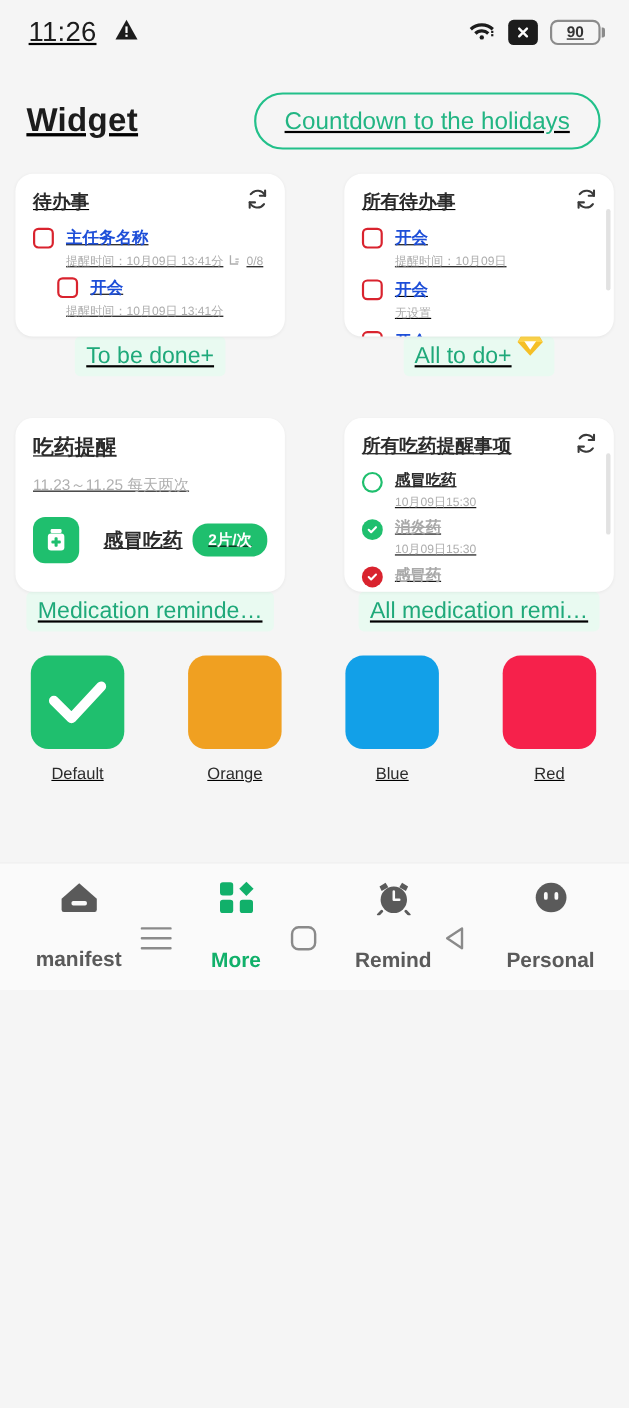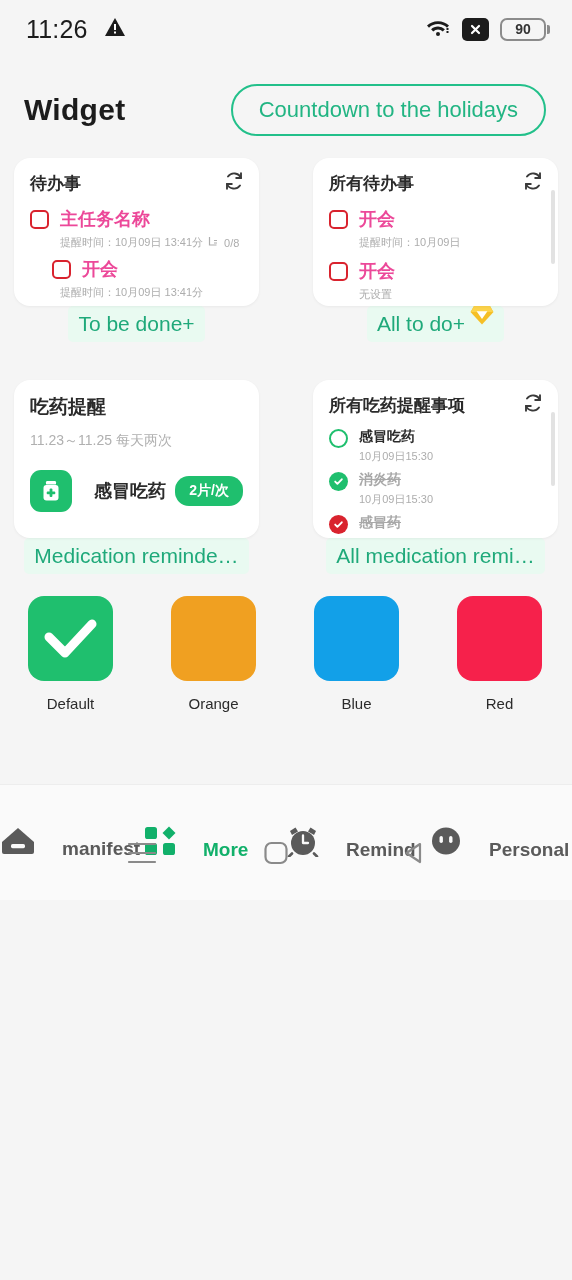--- a/index.html
+++ b/index.html
@@ -2,21 +2,21 @@
 <html><head>
 <meta charset="utf-8">
 <style>
   * { box-sizing: border-box; margin: 0; padding: 0; }
   html, body {
     width: 572px; height: 1280px;
     background: #f5f5f5;
     font-family: "Liberation Sans", "DejaVu Sans", sans-serif;
     overflow: hidden;
   }
-  .phone { position: relative; width: 572px; height: 900px; background: #f5f5f5; }
+  .phone { position: relative; width: 572px; height: 900px; background: #f5f5f5; text-decoration: underline; }
 
   
   .statusbar {
     height: 58px; display: flex; align-items: center;
     justify-content: space-between; padding: 0 22px 0 26px;
   }
   .sb-left { display: flex; align-items: center; gap: 16px; }
   .sb-time { font-size: 25px; font-weight: 500; color: #1c1c1c; letter-spacing: .2px; }
   .sb-right { display: flex; align-items: center; gap: 11px; }
   .warn-icon { display: block; }
@@ -67,21 +67,21 @@
     background: #e2e2e2; border-radius: 2px;
   }
 
   .todo-list { margin-top: 12px; }
   .todo-row { display: flex; align-items: center; gap: 11px; }
   .todo-row.indent { padding-left: 22px; margin-top: 7px; }
   .cb-red {
     width: 19px; height: 19px; border: 2.5px solid #d9232e;
     border-radius: 5px; flex: none;
   }
-  .todo-text { font-size: 18px; font-weight: 700; color: #ec4899; }
+  .todo-text { font-size: 15px; font-weight: 700; color: #1d4ed8; }
   .todo-sub {
     font-size: 11px; color: #adadad; margin-top: 4px;
     display: flex; align-items: center; gap: 5px;
   }
   .todo-sub.pad { padding-left: 30px; }
   .subcount { font-size: 11px; color: #adadad; }
 
   
   .med-range { font-size: 14px; color: #b0b0b0; margin-top: 12px; }
   .med-row { display: flex; align-items: center; margin-top: 20px; }
@@ -141,22 +141,22 @@
   }
   .theme-label { font-size: 15px; color: #2b2b2b; margin-top: 14px; }
 
   
   .bottomnav {
     position: absolute; left: 0; right: 0; bottom: 0; height: 116px;
     background: #fafafa; border-top: 1px solid #ededed;
     display: flex; align-items: center;
   }
   .navitem {
-    flex: 1; display: flex; flex-direction: row;
-    align-items: flex-end; gap: 26px;
+    flex: 1; display: flex; flex-direction: column;
+    align-items: center; gap: 26px;
   }
   .navlabel { font-size: 19px; font-weight: 700; color: #5a5a5a; }
   .navitem.active .navlabel { color: #11b06a; }
   .sysnav { position: absolute; left: 0; right: 0; bottom: 24px; height: 36px; }
   .sysbtn { position: absolute; }
   .sys-menu { left: 126px; }
   .sys-square { left: 262px; }
   .sys-back { left: 400px; }
 </style>
 </head>

